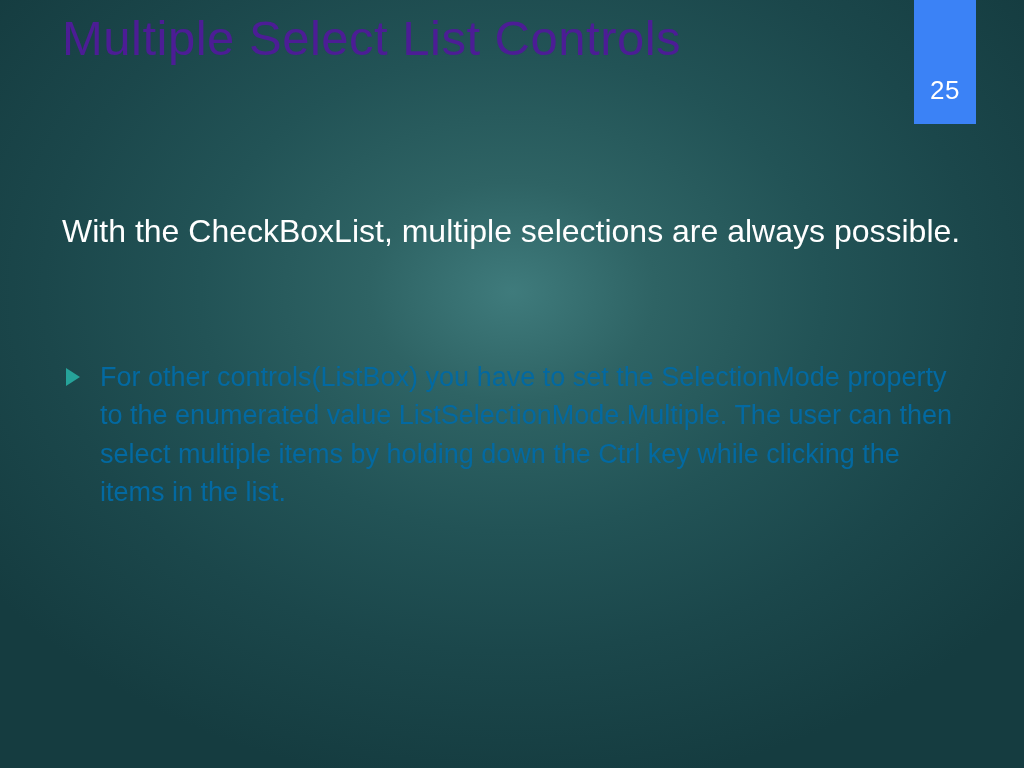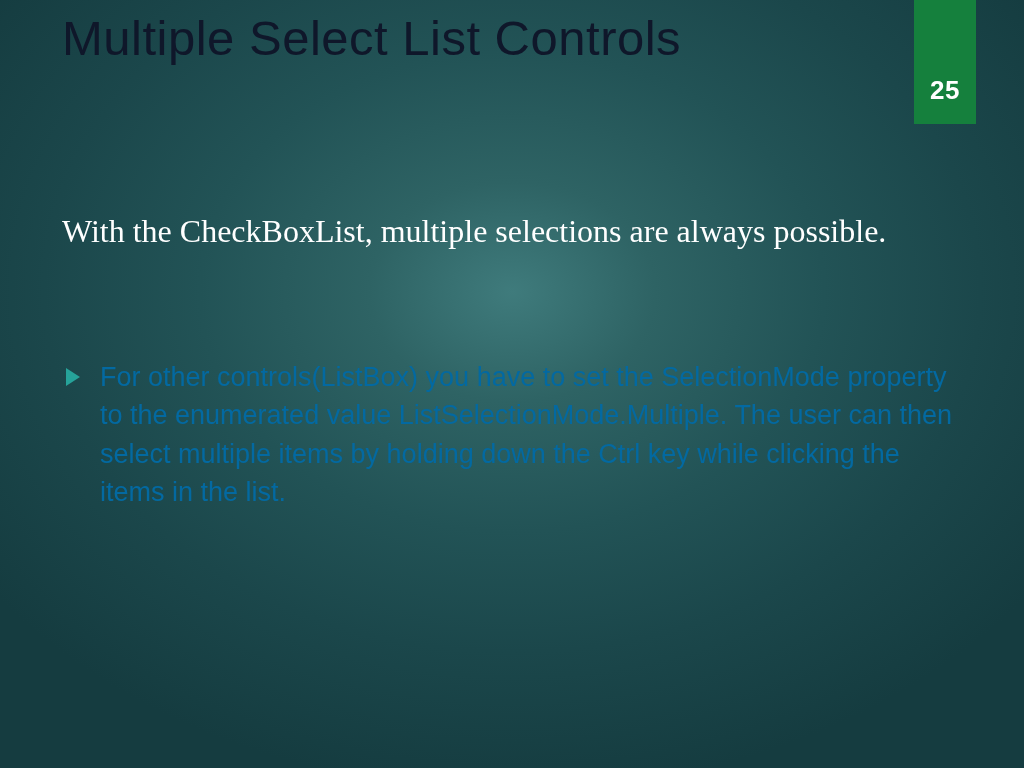--- a/index.html
+++ b/index.html
@@ -9,48 +9,47 @@
       font-family: "Century Gothic", "Segoe UI", Futura, "Trebuchet MS", Arial, sans-serif;
       color: #ffffff;
       position: relative;
     }
     .page-badge {
       position: absolute;
       top: 0;
       right: 48px;
       width: 62px;
       height: 124px;
-      background: #15803d;
+      background: #3b82f6;
       display: flex;
       align-items: flex-end;
       justify-content: center;
       padding-bottom: 18px;
       font-size: 26px;
-      font-weight: 700;
+      font-weight: 400;
       letter-spacing: 0.5px;
     }
     .title {
       position: absolute;
       top: 10px;
       left: 62px;
       font-size: 49px;
       font-weight: 300;
       letter-spacing: 0.5px;
-      color: #0f172a;
+      color: #4c1d95;
     }
     .intro {
       position: absolute;
       top: 210px;
       left: 62px;
       right: 62px;
       font-size: 32px;
       font-weight: 300;
       line-height: 1.35;
       color: #ffffff;
-      font-family: Liberation Serif, serif;
     }
     .bullets {
       position: absolute;
       top: 358px;
       left: 62px;
       right: 62px;
       list-style: none;
     }
     .bullets li {
       position: relative;

